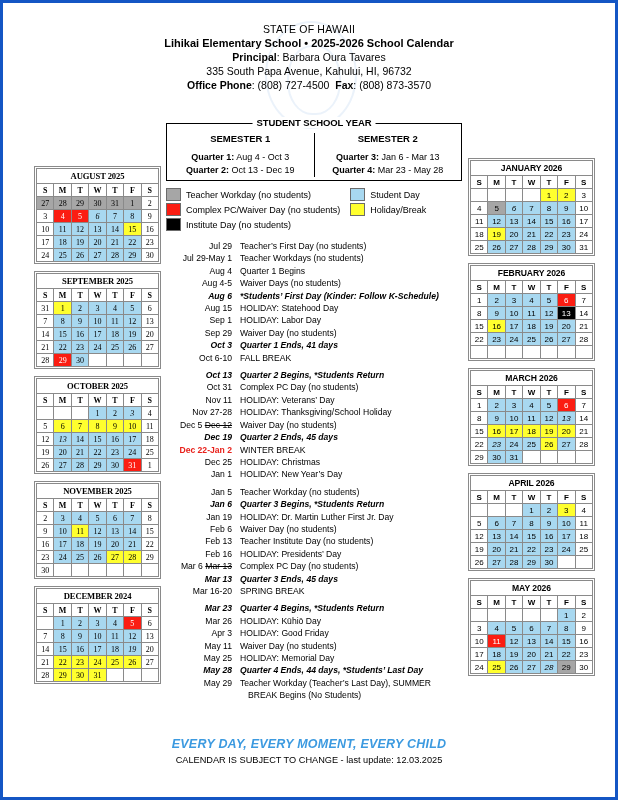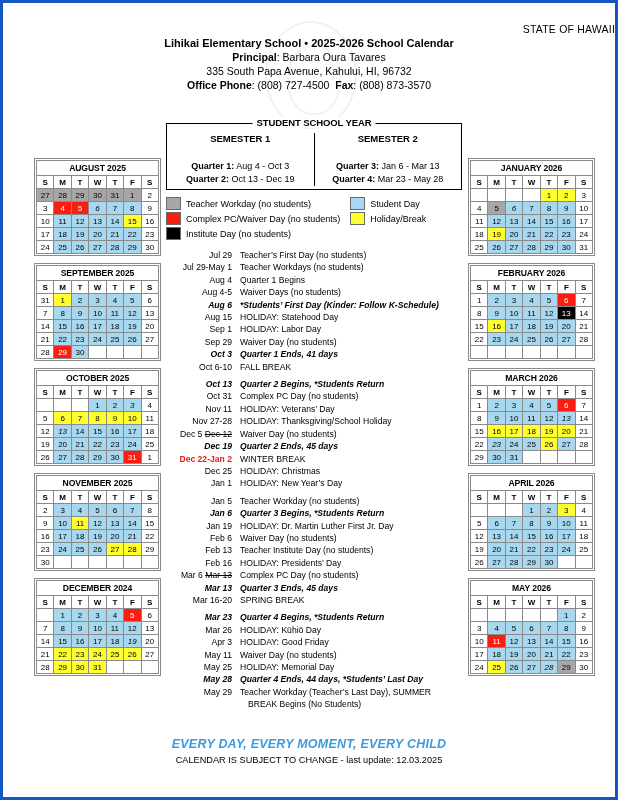--- a/index.html
+++ b/index.html
@@ -32,21 +32,21 @@
   .watermark:after {
     content: "";
     position: absolute;
     left: 20px; top: 22px;
     width: 50px; height: 66px;
     border-radius: 25px / 33px;
     border: 2px solid #dbe8f7;
   }
   
   .header { text-align: center; padding-top: 20px; position: relative; z-index: 2; }
-  .h-state { font-size: 10.5px; letter-spacing: .2px; text-align: right; }
+  .h-state { font-size: 10.5px; letter-spacing: .2px; }
   .h-school { font-size: 11px; font-weight: bold; margin-top: 2px; }
   .h-principal { font-size: 10.5px; margin-top: 2px; }
   .h-principal b { font-weight: bold; }
   .h-address { font-size: 10.5px; margin-top: 2px; text-align: center; }
   .h-phone { font-size: 10.5px; margin-top: 2px; }
   .h-phone b { font-weight: bold; }
 
   
   .center-col {
     position: absolute;
@@ -66,21 +66,21 @@
     background: #fff;
     padding: 0 4px;
     font-size: 9.5px;
     font-weight: bold;
     letter-spacing: -.1px;
     white-space: nowrap;
   }
   .ssy-cols { display: flex; }
   .ssy-col { flex: 1; text-align: center; }
   .ssy-col.left { border-right: 1px solid #000; }
-  .ssy-sem { font-size: 9.5px; font-weight: bold; margin-bottom: 16px; }
+  .ssy-sem { font-size: 9.5px; font-weight: bold; margin-bottom: 7px; }
   .ssy-q { font-size: 9px; line-height: 13px; }
   .ssy-q b { font-weight: bold; }
 
   
   .legend { margin-top: 7px; display: grid; grid-template-columns: 1fr 1fr; column-gap: 0px; }
   .legend-left, .legend-right { display: flex; flex-direction: column; gap: 2px; }
   .legend-right { padding-left: 10px; }
   .lg-row { display: flex; align-items: center; gap: 5px; }
   .sw { width: 15px; height: 13px; border: 1px solid #6b6b6b; flex: none; }
   .lg-label { font-size: 9px; white-space: nowrap; }
@@ -101,21 +101,21 @@
   }
   .ev-desc { flex: 1; }
   .ev.bi .ev-date, .ev.bi .ev-desc { font-weight: bold; font-style: italic; }
   .ev.red .ev-date { color: #e8201a; font-weight: bold; }
   .ev .strike { text-decoration: line-through; }
   .ev-gap { height: 5px; }
   .ev-cont { padding-left: 82px; font-size: 8.6px; line-height: 12.4px; }
 
   
   .cal-col { position: absolute; width: 127px; }
-  .cal-col.left { left: 31px; top: 155px; }
+  .cal-col.left { left: 31px; top: 163px; font-family: Liberation Serif, serif; }
   .cal-col.right { left: 465px; top: 155px; }
   .cal {
     width: 127px;
     border: 1px solid #8a8a8a;
     background: #fff;
     margin-bottom: 7px;
     padding: 1px;
   }
   .cal-title {
     text-align: center;

